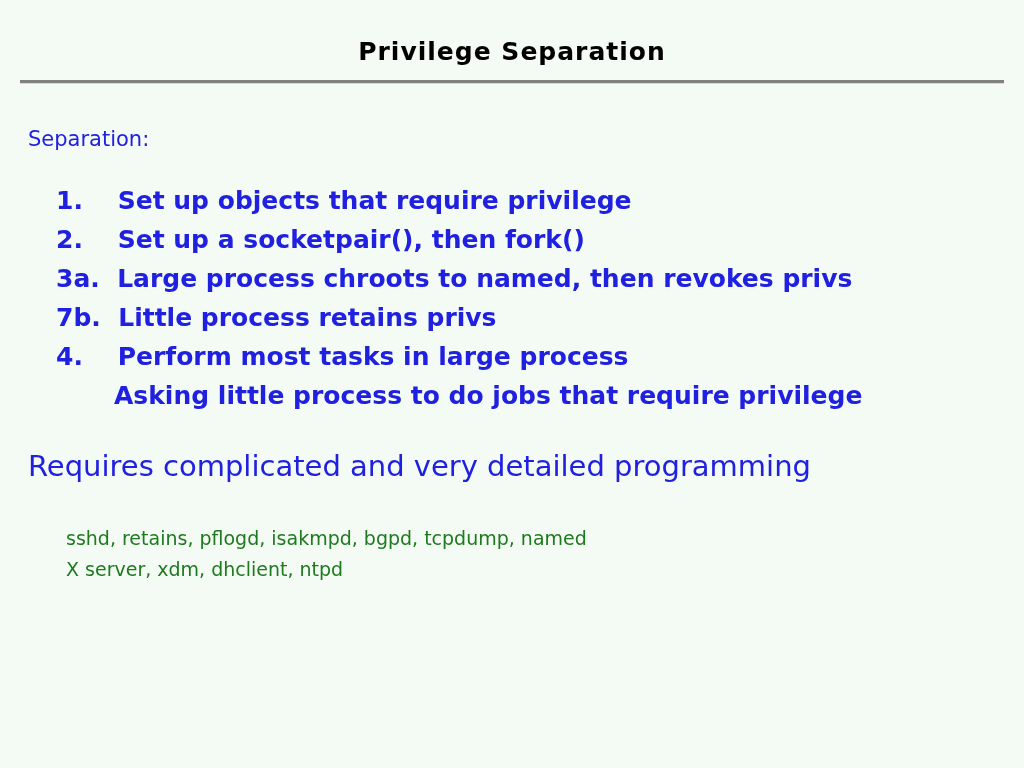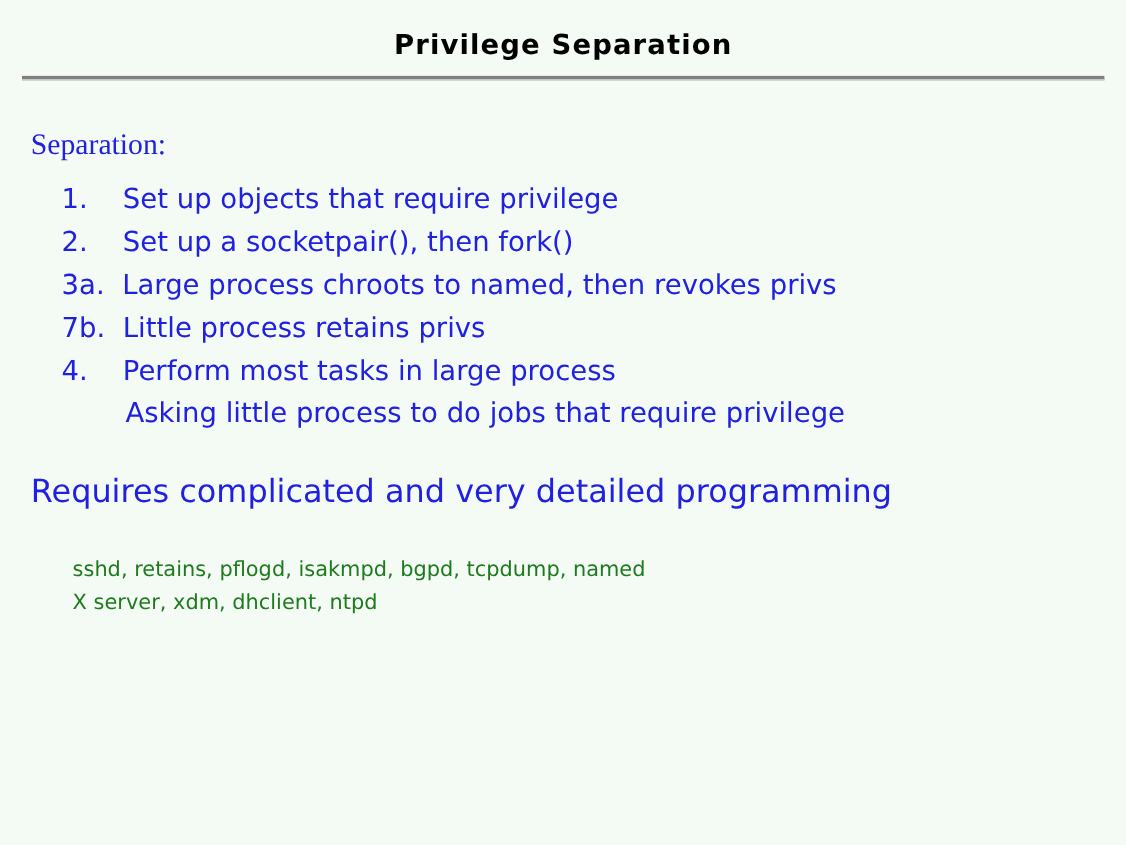--- a/index.html
+++ b/index.html
@@ -19,42 +19,42 @@
     height: 768px;
     box-sizing: border-box;
   }
   .slide-title {
     text-align: center;
     font-family: "DejaVu Sans", sans-serif;
     font-weight: bold;
     font-size: 25px;
     color: #000000;
     letter-spacing: 1px;
-    padding-top: 26px;
+    padding-top: 37px;
   }
   .title-rule {
     margin: 14px 20px 0 20px;
     height: 3px;
     background: #808080;
     border-bottom: 1px solid #d8d8d8;
   }
   .body-area {
     padding: 44px 28px 0 28px;
   }
   .lead {
     color: #2020e0;
-    font-size: 27px;
+    font-size: 21px;
     line-height: 1.1;
-    margin-bottom: 14px;
-    font-family: Liberation Serif, serif;
+    margin-bottom: 30px;
   }
   .steps {
     margin: 0 0 0 28px;
     padding: 0;
     list-style: none;
+    font-weight: bold;
   }
   .steps li {
     color: #2020e0;
     font-size: 25px;
     line-height: 1.56;
     white-space: pre;
   }
   .steps li.indented {
     padding-left: 58px;
   }

